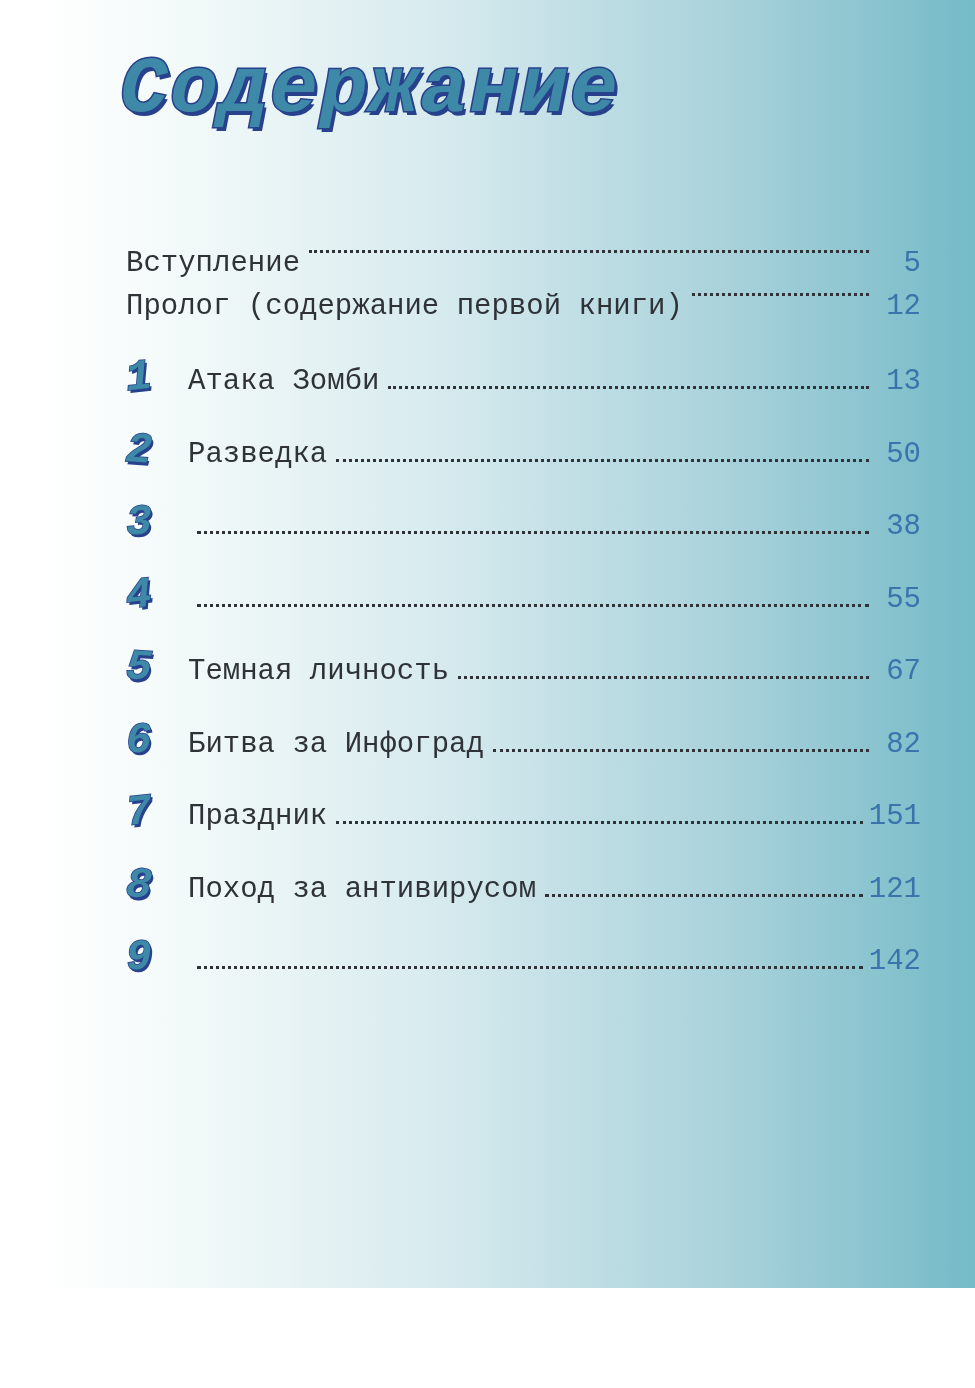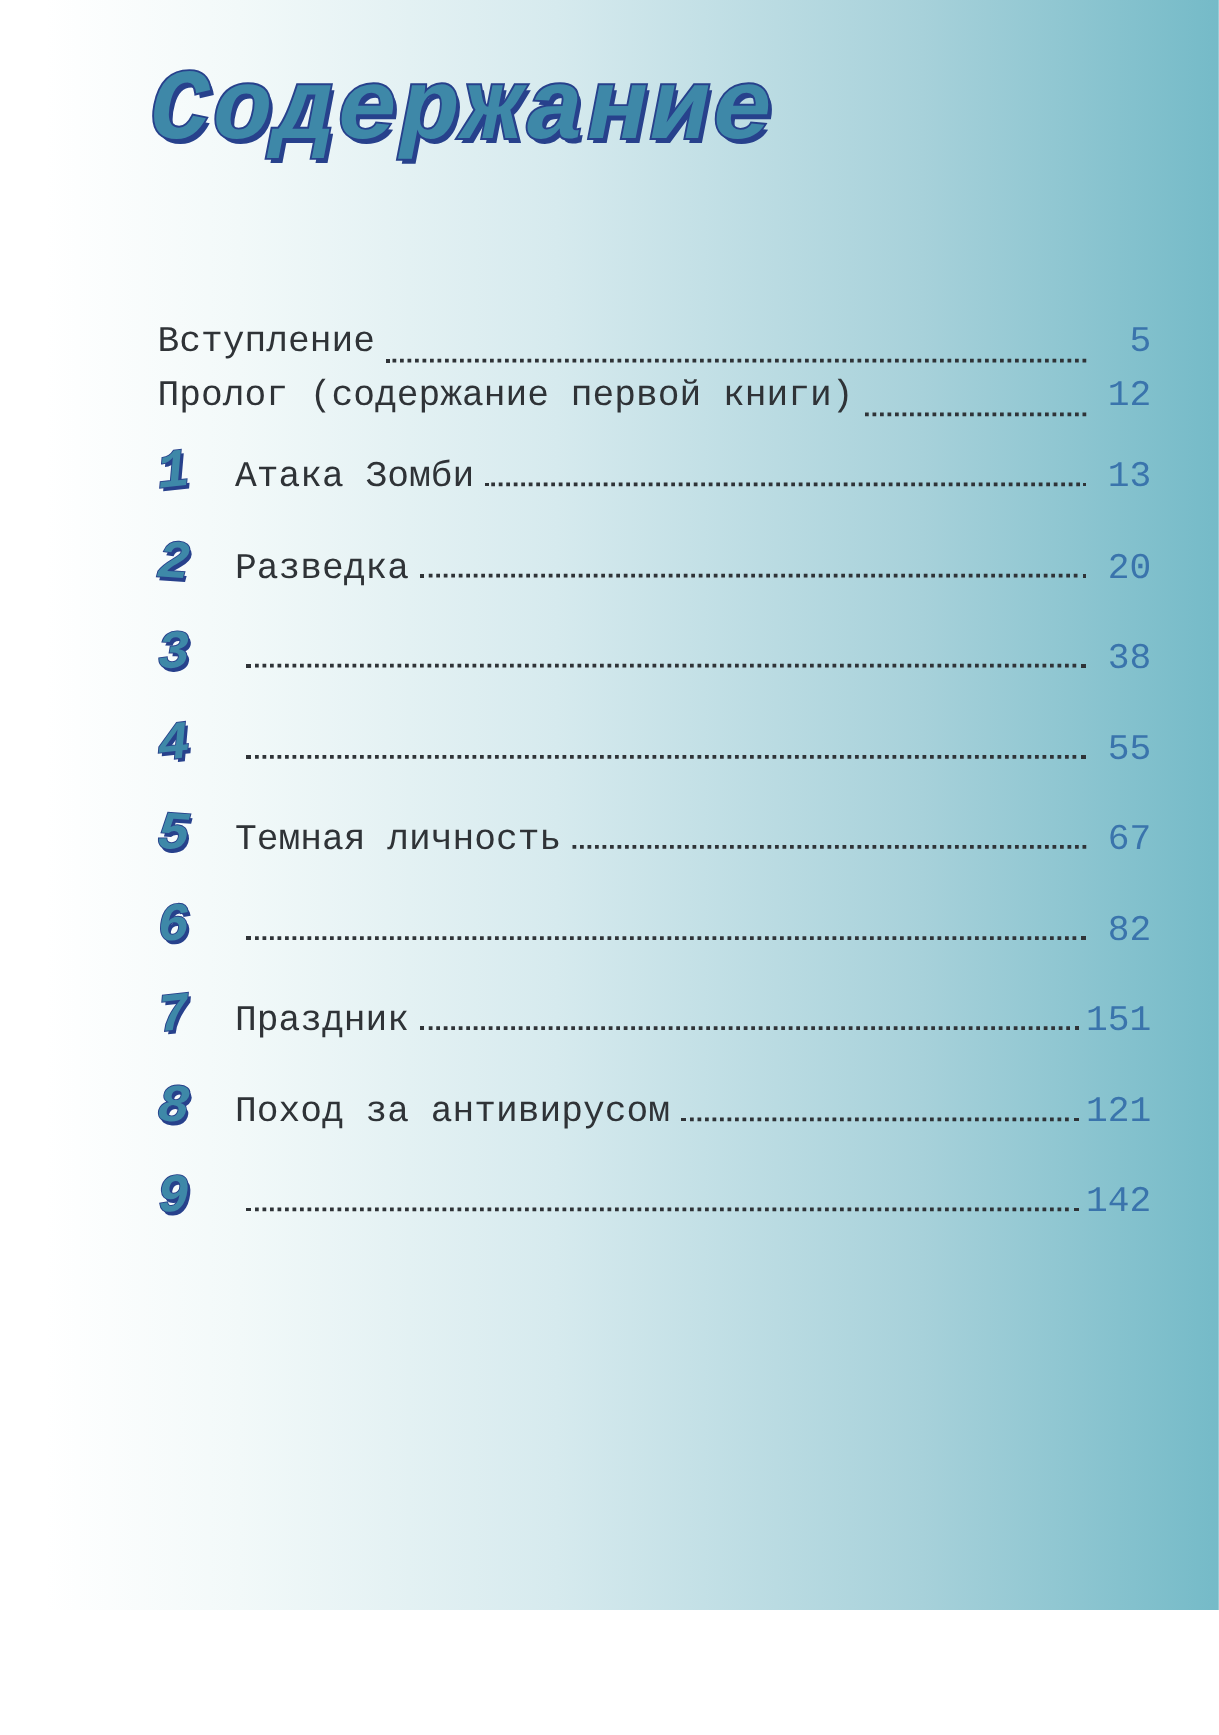--- a/index.html
+++ b/index.html
@@ -28,21 +28,21 @@
     text-shadow: 3px 4px 0 #27418c;
   }
   .toc {
     position: absolute;
     top: 247px;
     left: 90px;
     right: 90px;
   }
   .front-row {
     display: flex;
-    align-items: flex-end;
+    align-items: flex-start;
     height: 43px;
     font-size: 29px;
     color: #2f3337;
   }
   .chapters { margin-top: 20px; }
   .ch-row {
     display: flex;
     align-items: baseline;
     height: 72.5px;
     font-size: 29px;
@@ -105,21 +105,21 @@
         <span class="ch-num"><span>1</span></span>
         <span class="label">Атака Зомби</span>
         <span class="leader"></span>
         <span class="pagenum">13</span>
       </div>
 
       <div class="ch-row">
         <span class="ch-num"><span>2</span></span>
         <span class="label">Разведка</span>
         <span class="leader"></span>
-        <span class="pagenum">20</span>
+        <span class="pagenum">50</span>
       </div>
 
       <div class="ch-row">
         <span class="ch-num"><span>3</span></span>
         <span class="leader"></span>
         <span class="pagenum">38</span>
       </div>
 
       <div class="ch-row">
         <span class="ch-num"><span>4</span></span>
@@ -129,20 +129,21 @@
 
       <div class="ch-row">
         <span class="ch-num"><span>5</span></span>
         <span class="label">Темная личность</span>
         <span class="leader"></span>
         <span class="pagenum">67</span>
       </div>
 
       <div class="ch-row">
         <span class="ch-num"><span>6</span></span>
+        <span class="label">Битва за Инфоград</span>
         <span class="leader"></span>
         <span class="pagenum">82</span>
       </div>
 
       <div class="ch-row">
         <span class="ch-num"><span>7</span></span>
         <span class="label">Праздник</span>
         <span class="leader"></span>
         <span class="pagenum">151</span>
       </div>

